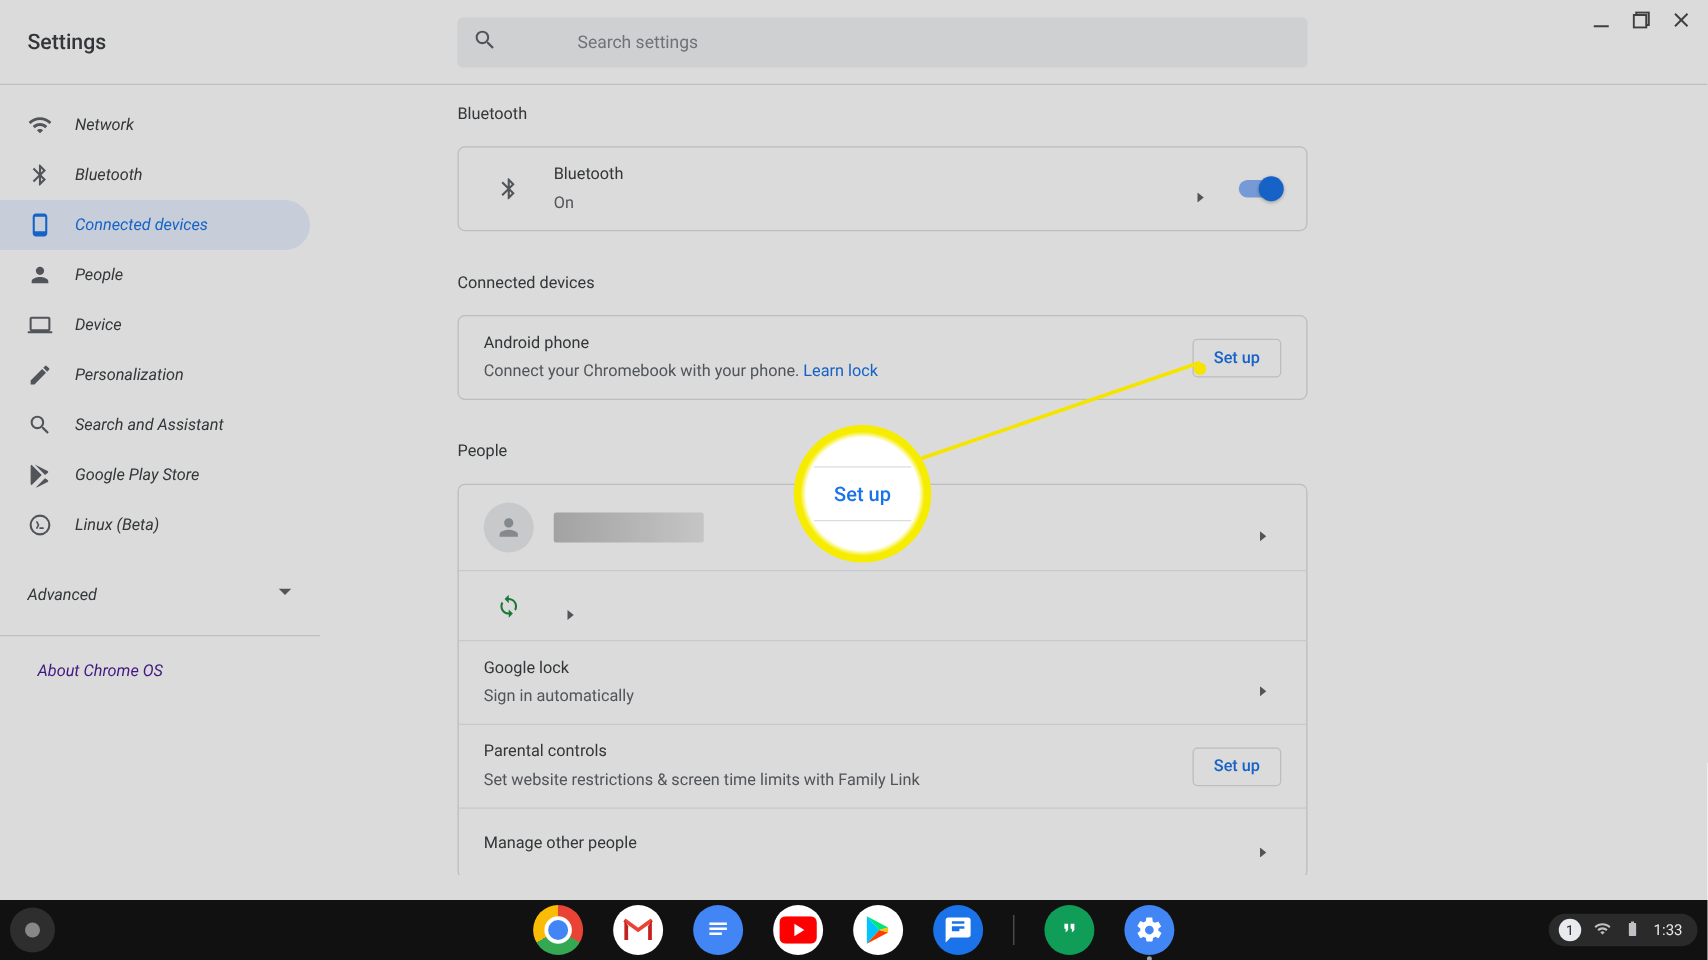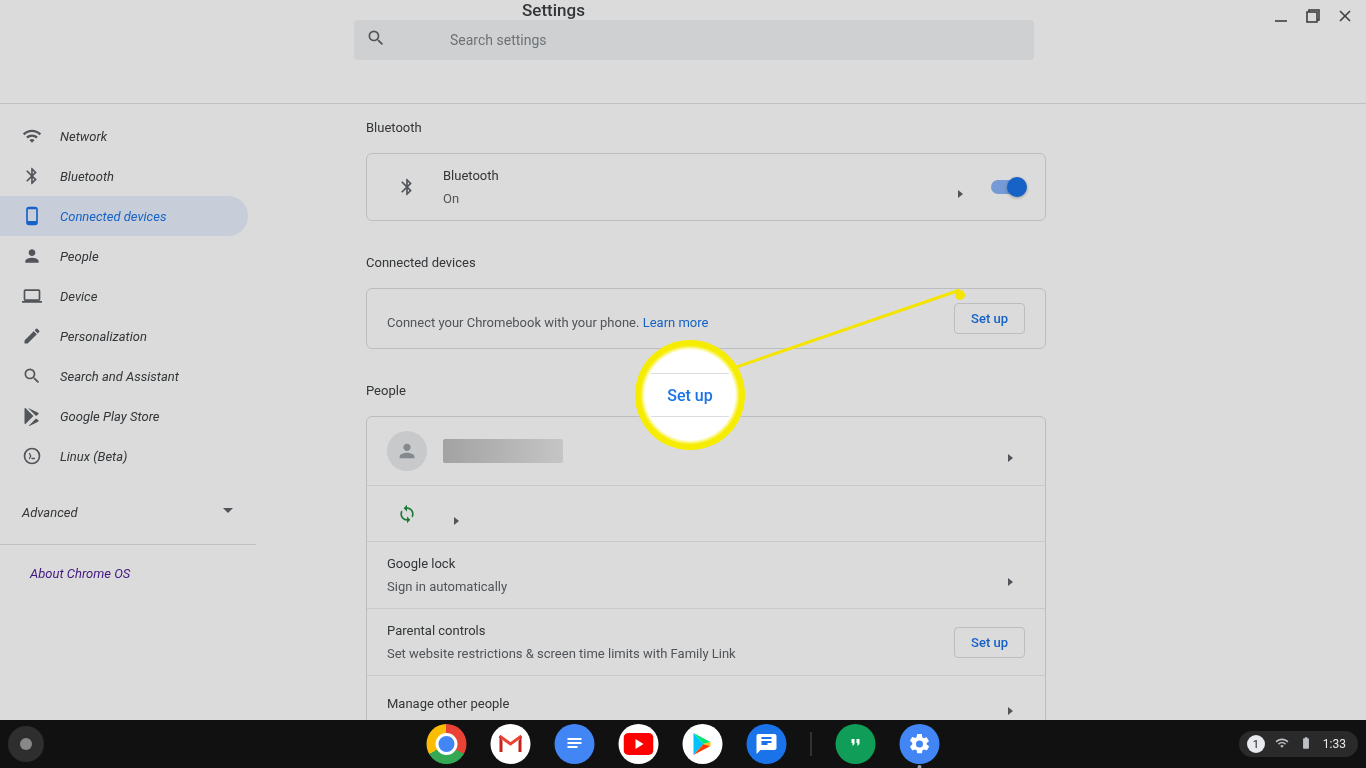--- a/index.html
+++ b/index.html
@@ -17,24 +17,23 @@
   .window-controls {
     position: absolute; top: 0; right: 0; height: 32px;
     display: flex; align-items: center; gap: 18px; padding: 0 14px;
     z-index: 10;
   }
   .window-controls .wc { width: 14px; height: 14px; color: #4a4a4a; display:flex; align-items:center; justify-content:center;}
   .window-controls svg { width: 14px; height: 14px; stroke: #4a4a4a; stroke-width:1.6; fill:none; }
 
   
   .header {
-    height: 104px; display: flex; align-items: center;
+    height: 68px; display: flex; align-items: center;
     padding-left: 22px; border-bottom: 1px solid #e0e0e0;
     background: #fff;
-    flex-direction: column;
   }
   .header-title {
     font-size: 17px; color: #3c4043; font-weight: 500;
     width: 344px;
   }
   .search-wrap {
     width: 680px; height: 40px; background: #f1f3f4;
     border-radius: 4px; display: flex; align-items: center;
     padding: 0 12px;
     gap: 48px;
@@ -339,23 +338,24 @@
           <div class="toggle"></div>
         </div>
       </div>
 
       <div class="section-gap"></div>
 
       <div class="section-title">Connected devices</div>
       <div class="card">
         <div class="row">
           <div class="row-text">
+            <div class="row-title">Android phone</div>
             <div class="row-sub">
               <span>Connect your Chromebook with your phone.</span>
-              <a href="#">Learn more</a>
+              <a href="#">Learn lock</a>
             </div>
           </div>
           <button class="setup-btn">Set up</button>
         </div>
       </div>
 
       <div class="section-gap"></div>
 
       <div class="section-title">People</div>
       <div class="card">

